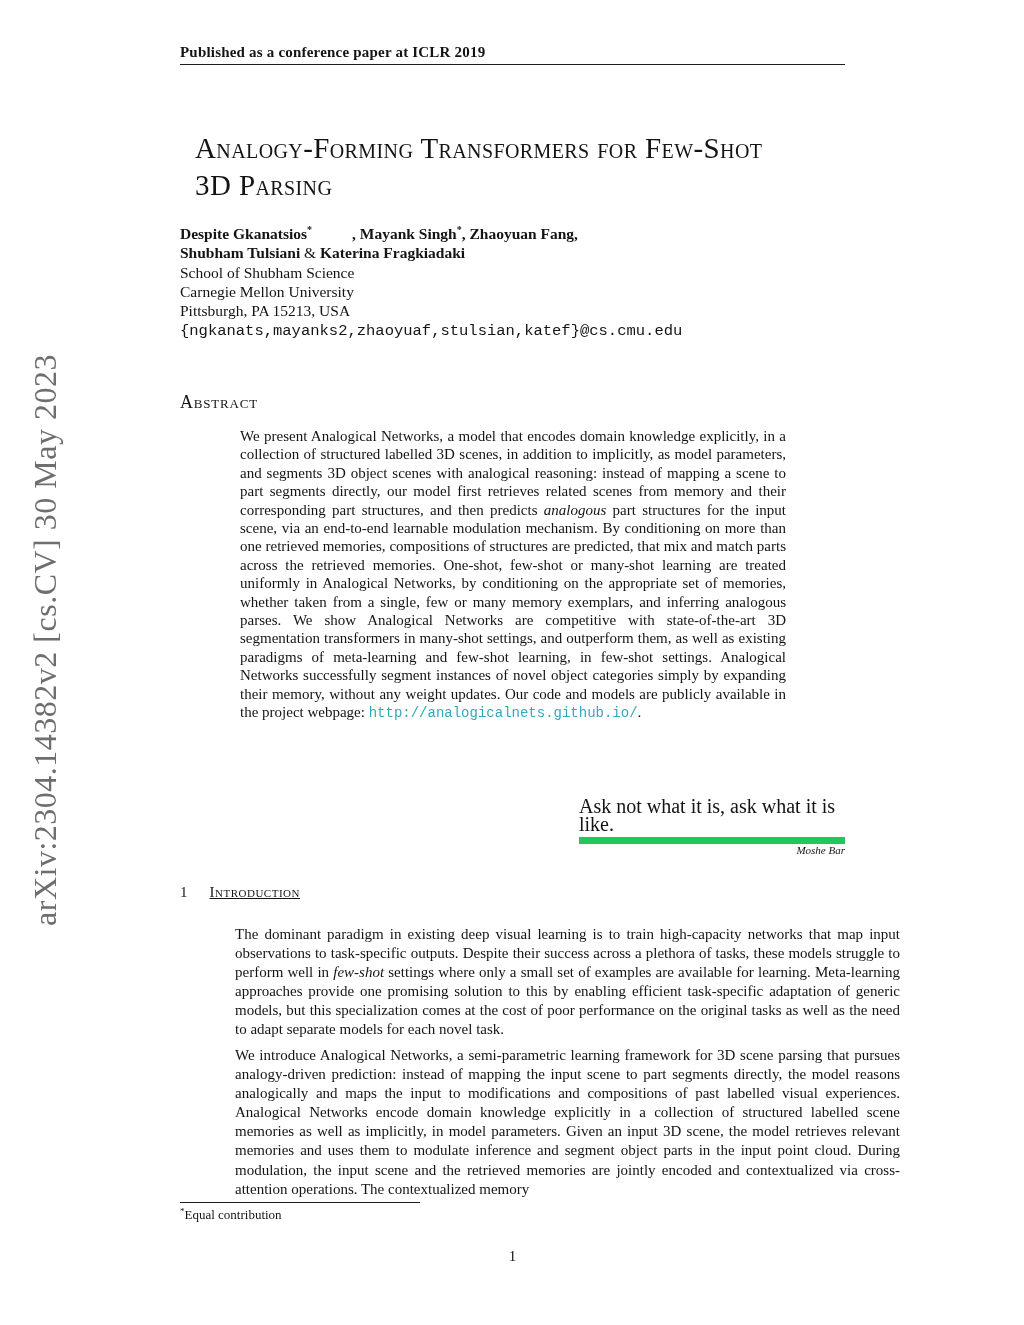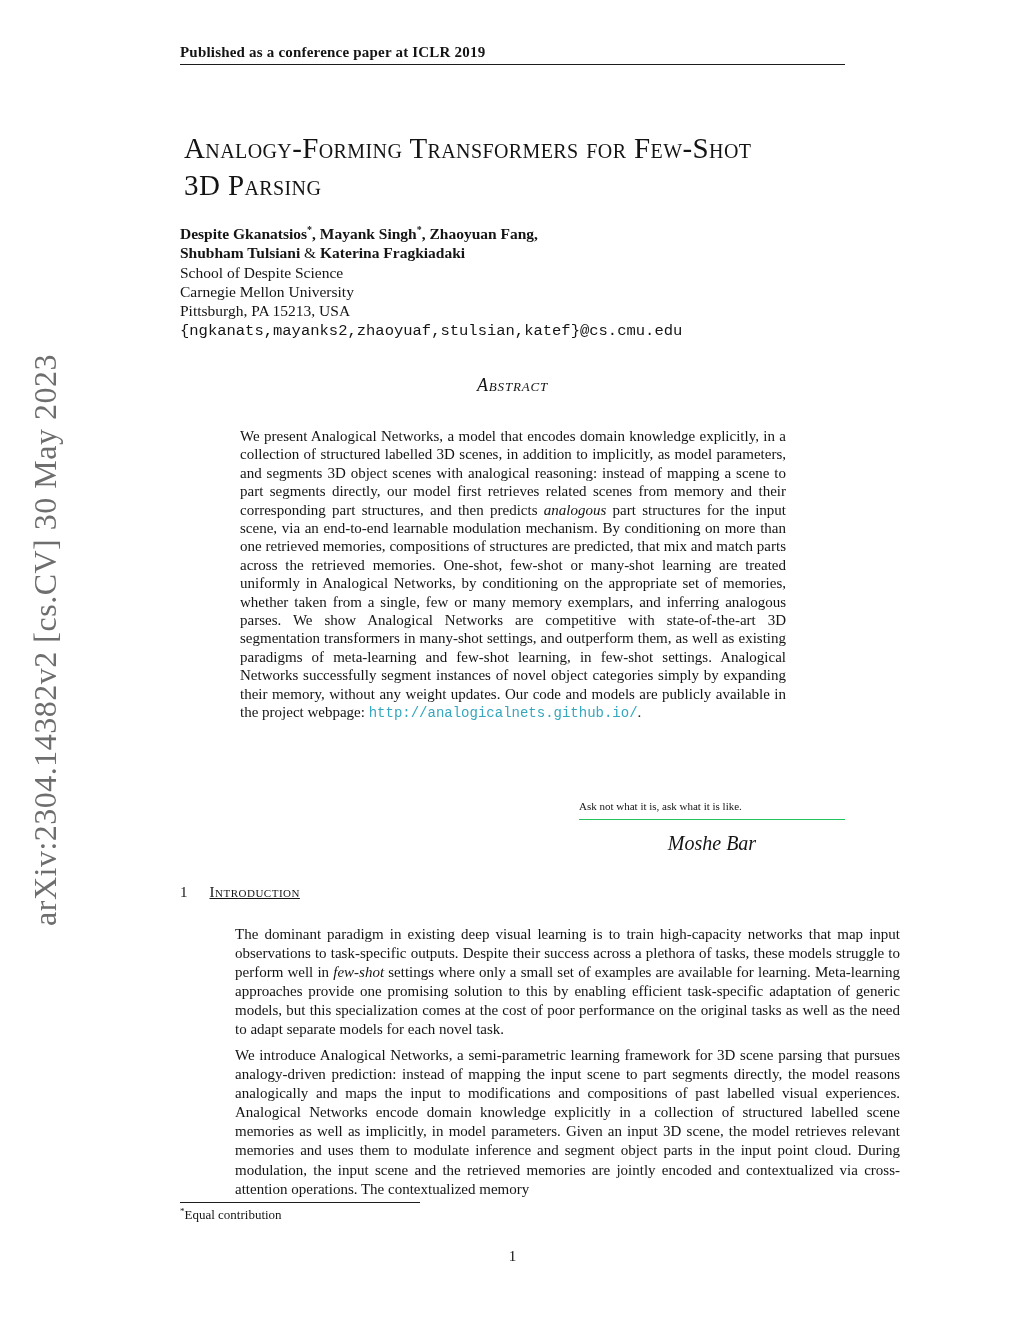--- a/index.html
+++ b/index.html
@@ -32,21 +32,21 @@
     position: absolute;
     top: 64px;
     left: 0;
     width: 665px;
     border: none;
     border-top: 1.5px solid #1c1c1c;
   }
   .title {
     position: absolute;
     top: 130px;
-    left: 4px;
+    left: 15px;
     width: 665px;
     font-size: 29px;
     line-height: 37px;
     font-variant: small-caps;
     letter-spacing: 0.4px;
     font-weight: normal;
   }
   .authors {
     position: absolute;
     top: 224px;
@@ -59,56 +59,55 @@
   sup { font-size: 10px; vertical-align: super; line-height: 0; }
   .mono { font-family: Liberation Mono, monospace; }
   .link {
     font-family: "Liberation Mono", monospace;
     color: var(--link-color, #35a7bd);
     font-size: 14px;
     cursor: pointer;
   }
   .abstract-heading {
     position: absolute;
-    top: 375px;
-    left: 0;
-    width: 665px;
-    text-align: center;
+    top: 392px;
+    left: 0;
+    width: 665px;
+    text-align: left;
     font-variant: small-caps;
     font-size: 18px;
     letter-spacing: 0.8px;
     font-weight: normal;
-    font-style: italic;
   }
   .abstract-body {
     position: absolute;
     top: 427px;
     left: 60px;
     width: 546px;
     font-size: 15px;
     line-height: 18.4px;
     text-align: justify;
   }
   .epigraph {
     position: absolute;
     top: 797px;
     left: 399px;
     width: 266px;
   }
   .epigraph-quote {
-    font-size: 11px;
+    font-size: 20px;
     line-height: 18px;
     padding-bottom: 4px;
-    border-bottom: 1px solid #22c55e;
+    border-bottom: 7px solid #22c55e;
   }
   .epigraph-attrib {
-    margin-top: 12px;
-    font-size: 20px;
+    margin-top: 0;
+    font-size: 11px;
     font-style: italic;
-    text-align: center;
+    text-align: right;
   }
   .section-heading {
     position: absolute;
     top: 884px;
     left: 0;
     width: 665px;
     font-size: 15px;
     font-weight: normal;
     text-decoration: underline;
   }
@@ -169,23 +168,23 @@
   <div class="arxiv-watermark">arXiv:2304.14382v2  [cs.CV]  30 May 2023</div>
 
   <div class="col">
 
     <div class="running-head">Published as a conference paper at ICLR 2019</div>
     <hr class="head-rule">
 
     <h1 class="title"><span>Analogy-Forming Transformers for Few-Shot</span><br><span>3D Parsing</span></h1>
 
     <div class="authors">
-      <div><span style="font-weight: bold;">Despite Gkanatsios</span><sup style="font-weight: bold;">*</sup><span style="font-weight: bold;">, Mayank Singh</span><sup style="font-weight: bold;">*</sup><span style="font-weight: bold;">, Zhaoyuan Fang,</span></div>
+      <div><span style="font-weight: bold;">Despite Gkanatsios</span><sup style="font-weight: bold;">*</sup><span style="font-weight: bold; margin-left: 40px;">, Mayank Singh</span><sup style="font-weight: bold;">*</sup><span style="font-weight: bold;">, Zhaoyuan Fang,</span></div>
       <div><span style="font-weight: bold;">Shubham Tulsiani </span><span>&amp; </span><span style="font-weight: bold; margin-top: 29px;">Katerina Fragkiadaki</span></div>
-      <div><span>School of Despite Science</span></div>
+      <div><span>School of Shubham Science</span></div>
       <div><span>Carnegie Mellon University</span></div>
       <div><span>Pittsburgh, PA 15213, USA</span></div>
       <div><span class="mono">{ngkanats,mayanks2,zhaoyuaf,stulsian,katef}@cs.cmu.edu</span></div>
     </div>
 
     <h2 class="abstract-heading">Abstract</h2>
 
     <div class="abstract-body"><span>We present Analogical Networks, a model that encodes domain knowledge explicitly, in a collection of structured labelled 3D scenes, in addition to implicitly, as model parameters, and segments 3D object scenes with analogical reasoning: instead of mapping a scene to part segments directly, our model first retrieves related scenes from memory and their corresponding part structures, and then predicts </span><span style="font-style: italic;">analogous</span><span> part structures for the input scene, via an end-to-end learnable modulation mechanism. By conditioning on more than one retrieved memories, compositions of structures are predicted, that mix and match parts across the retrieved memories. One-shot, few-shot or many-shot learning are treated uniformly in Analogical Networks, by conditioning on the appropriate set of memories, whether taken from a single, few or many memory exemplars, and inferring analogous parses. We show Analogical Networks are competitive with state-of-the-art 3D segmentation transformers in many-shot settings, and outperform them, as well as existing paradigms of meta-learning and few-shot learning, in few-shot settings. Analogical Networks successfully segment instances of novel object categories simply by expanding their memory, without any weight updates. Our code and models are publicly available in the project webpage: </span><span class="link">http://analogicalnets.github.io/</span><span>.</span></div>
 
     <div class="epigraph">

